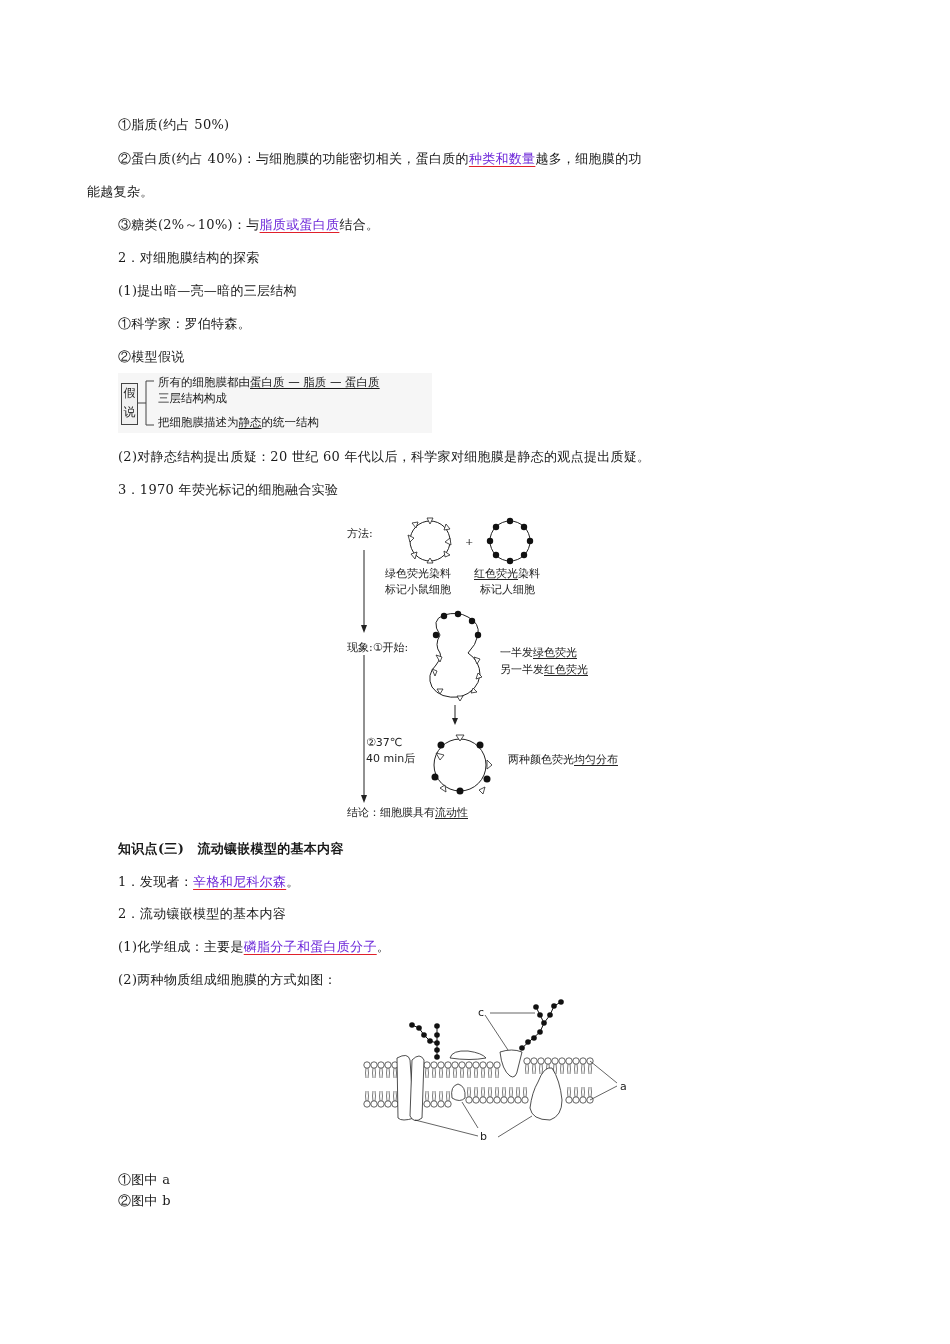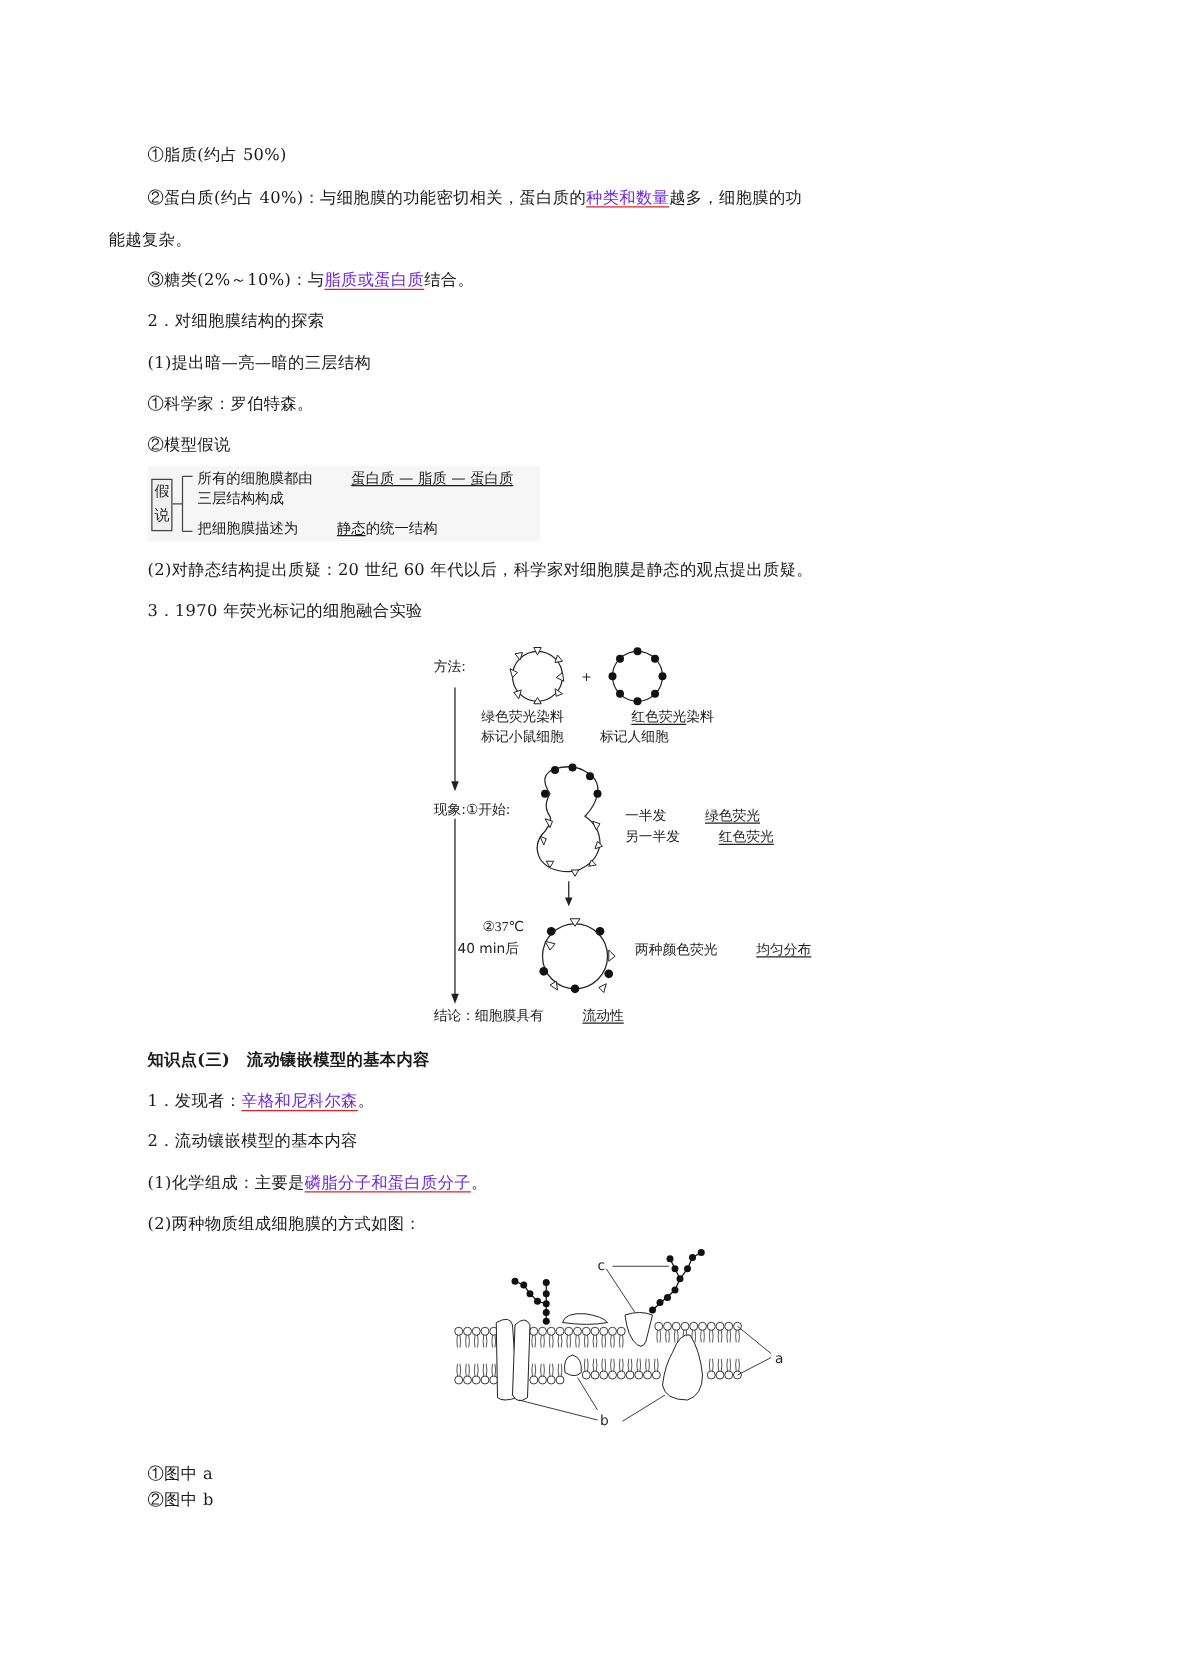--- a/index.html
+++ b/index.html
@@ -5,21 +5,21 @@
   html, body { margin: 0; padding: 0; background: #ffffff; }
   body { width: 950px; height: 1344px; position: relative; overflow: hidden;
          font-family: "DejaVu Serif", "Liberation Serif", serif; color: #1a1a1a; }
   .line { position: absolute; font-size: 13px; line-height: 22px; white-space: nowrap; letter-spacing: 0.3px; }
   .red { color: #6d28d9; text-decoration: underline; text-decoration-color: #e0202a; text-underline-offset: 3px; }
   .bold { font-weight: bold; }
   .hyp { position: absolute; left: 118px; top: 373px; width: 314px; height: 60px; background: #f6f6f6; }
   .hyp-box { position: absolute; left: 3px; top: 10px; width: 15px; height: 40px; border: 1px solid #444;
              font-size: 12px; line-height: 19px; text-align: center; background: #f0f0f0; }
   .hyp-text { position: absolute; font-size: 11.5px; line-height: 15px; white-space: nowrap; font-family: "DejaVu Sans", sans-serif; }
-  .ul { text-decoration: underline; text-underline-offset: 2px; padding-left: 31px; }
+  .ul { text-decoration: underline; text-underline-offset: 2px; }
   .diag-text { position: absolute; font-size: 11px; line-height: 15px; white-space: nowrap; font-family: "DejaVu Sans", sans-serif; color: #222; }
   svg { position: absolute; }
 </style>
 </head>
 <body>
 
 <div class="line" style="left:118px;top:114px;">①脂质(约占 50%)</div>
 <div class="line" style="left:118px;top:148px;">
   <span>②蛋白质(约占 40%)：与细胞膜的功能密切相关，蛋白质的</span><span class="red">种类和数量</span><span>越多，细胞膜的功</span>
 </div>
@@ -130,21 +130,21 @@
   <div class="diag-text" style="left:347px;top:526px;">方法:</div>
   <div class="diag-text" style="left:385px;top:566px;">绿色荧光染料</div>
   <div class="diag-text" style="left:385px;top:582px;">标记小鼠细胞</div>
   <div class="diag-text" style="left:474px;top:566px;"><span class="ul">红色荧光</span><span>染料</span></div>
   <div class="diag-text" style="left:480px;top:582px;">标记人细胞</div>
 
   <div class="diag-text" style="left:347px;top:640px;">现象:①开始:</div>
   <div class="diag-text" style="left:500px;top:645px;"><span>一半发</span><span class="ul">绿色荧光</span></div>
   <div class="diag-text" style="left:500px;top:662px;"><span>另一半发</span><span class="ul">红色荧光</span></div>
 
-  <div class="diag-text" style="left:386px;top:735px;font-family:Liberation Serif, serif;">②37℃</div>
+  <div class="diag-text" style="left:366px;top:735px;">②37℃</div>
   <div class="diag-text" style="left:366px;top:751px;">40 min后</div>
   <div class="diag-text" style="left:508px;top:752px;"><span>两种颜色荧光</span><span class="ul">均匀分布</span></div>
 
   <div class="diag-text" style="left:347px;top:805px;"><span>结论：细胞膜具有</span><span class="ul">流动性</span></div>
 </div>
 
 <div class="line bold" style="left:118px;top:838px;">知识点(三)　流动镶嵌模型的基本内容</div>
 <div class="line" style="left:118px;top:871px;">
   <span>1．发现者：</span><span class="red">辛格和尼科尔森</span><span>。</span>
 </div>

